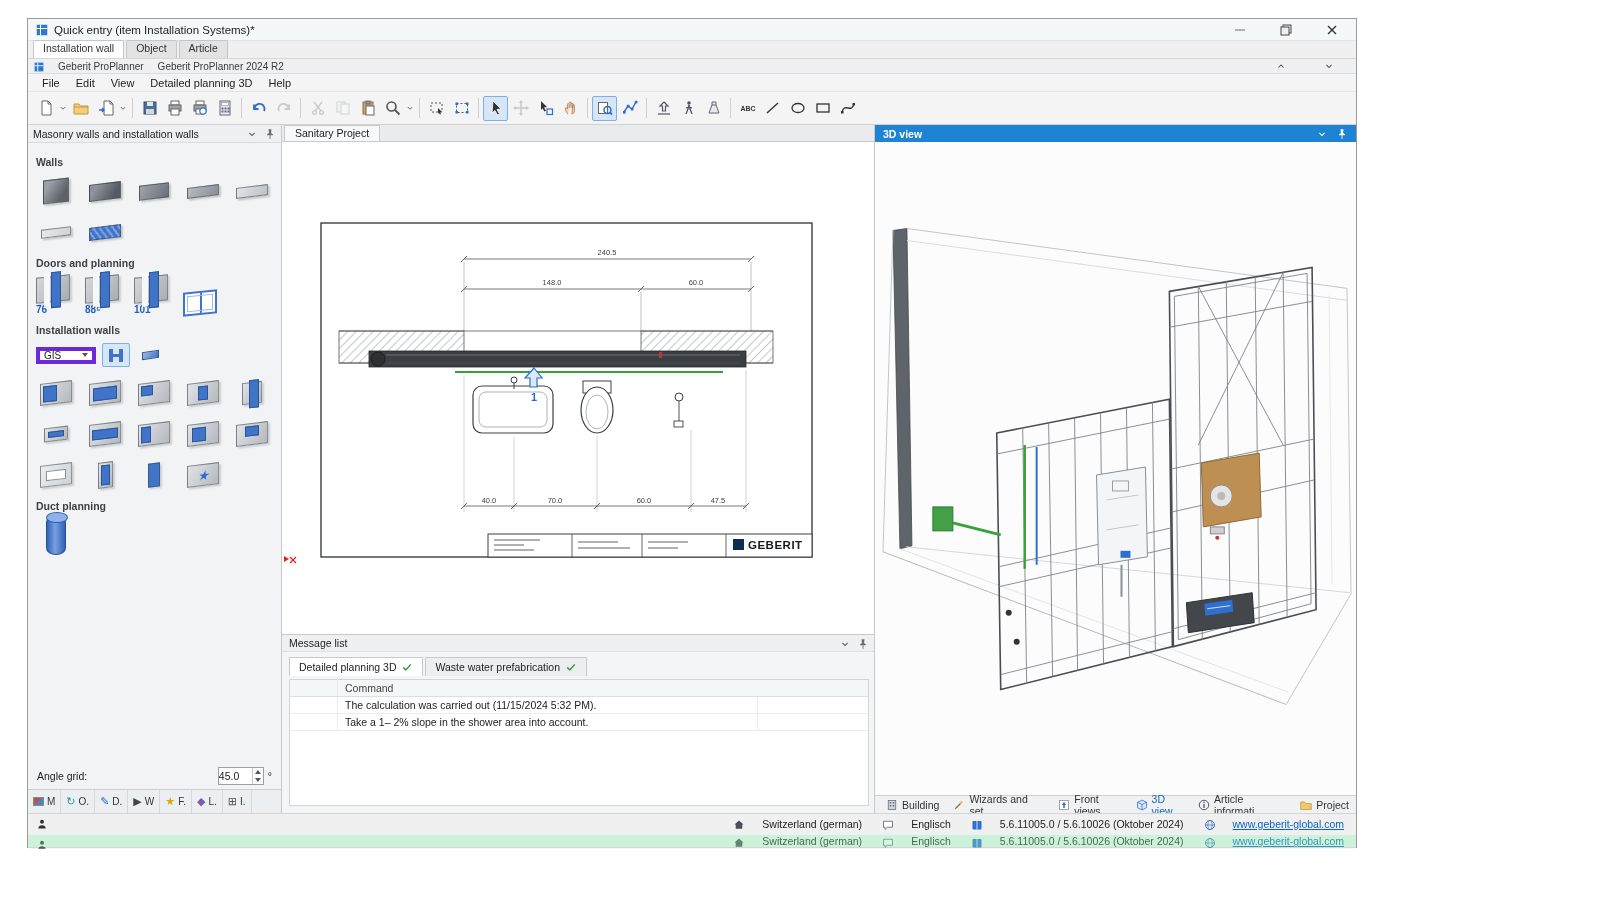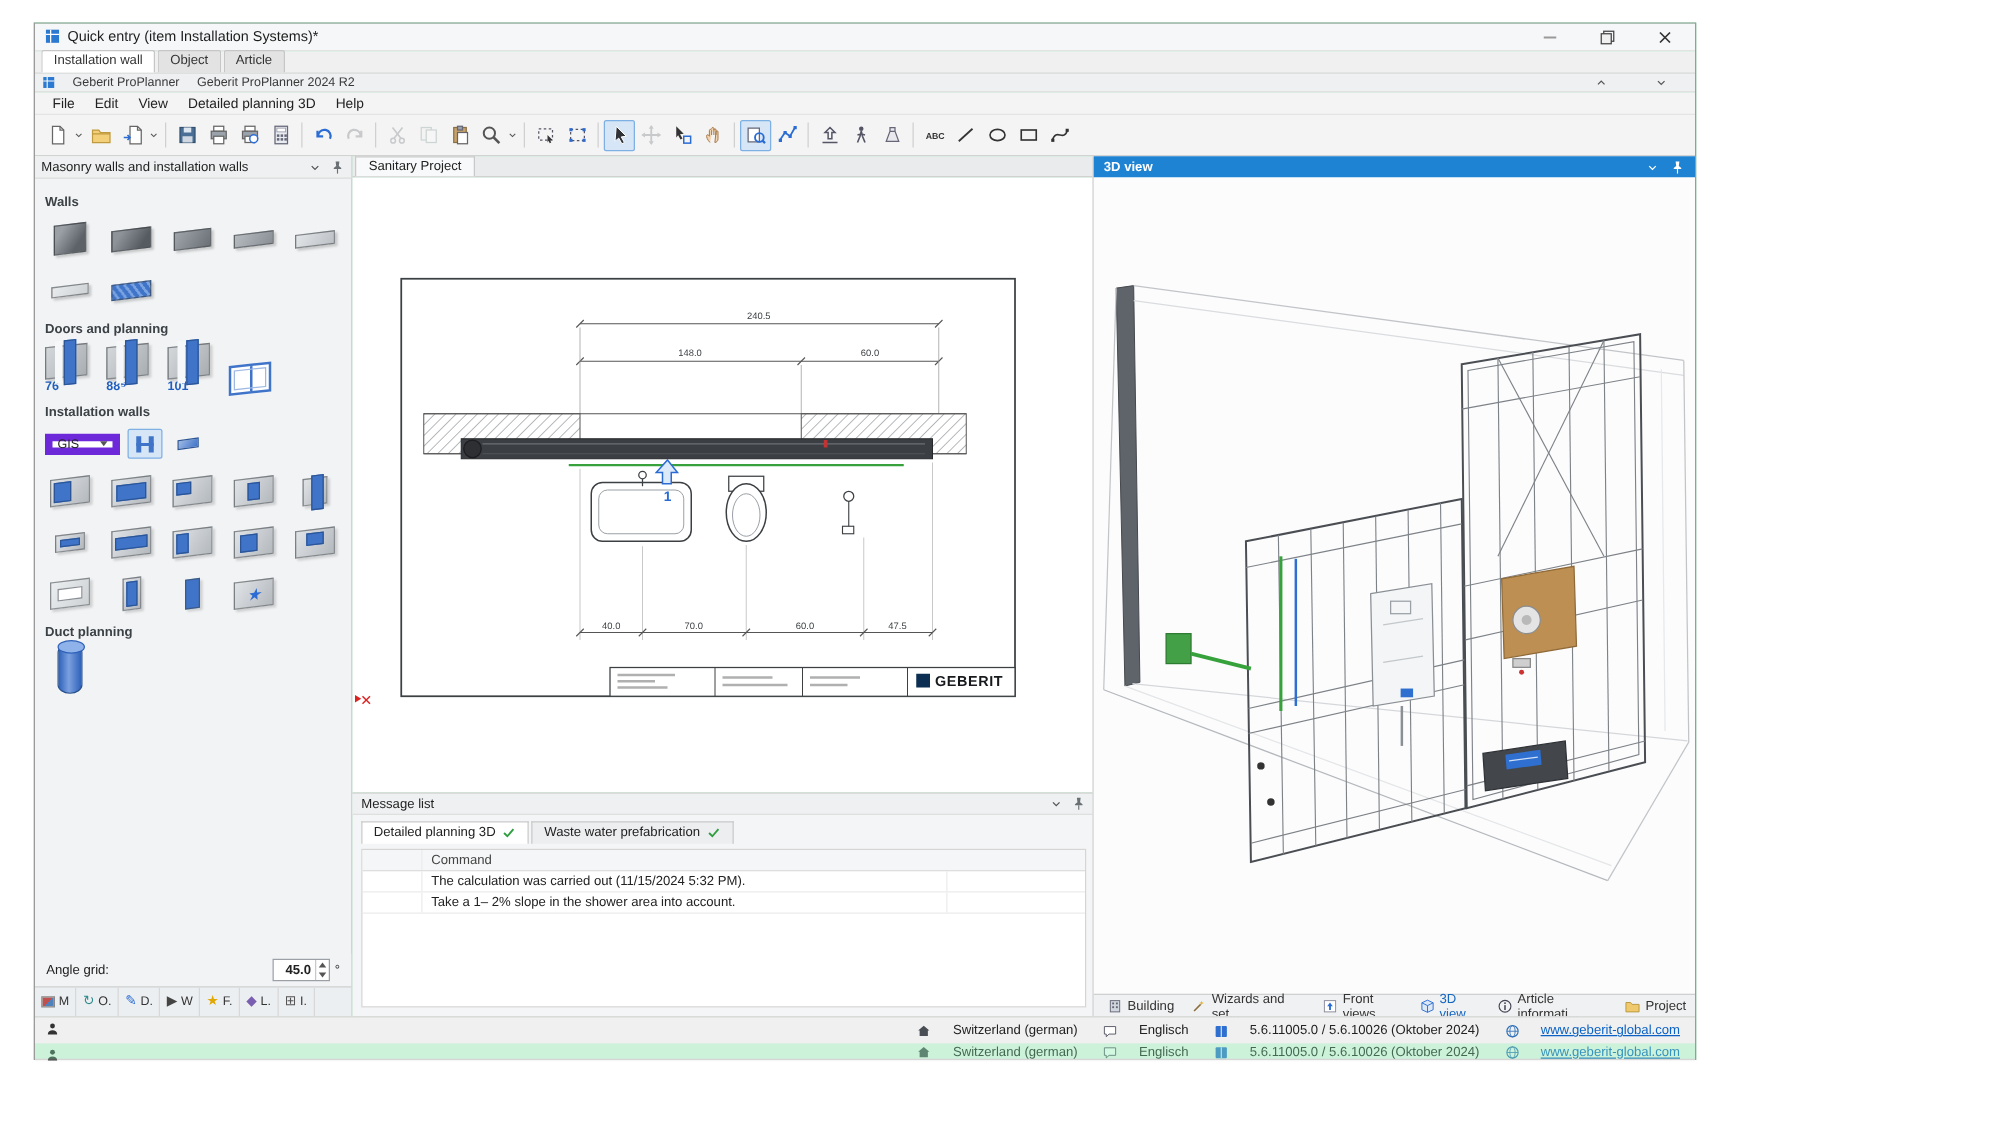--- a/index.html
+++ b/index.html
@@ -64,21 +64,21 @@
   .door-wrap{display:flex;flex-direction:column;width:40px;}
   .door-tile{display:block;width:34px;height:26px;background:linear-gradient(125deg,#d4d7da,#a9aeb3);position:relative;transform:skewY(-6deg);
     border:1px solid rgba(60,64,68,.5);box-shadow:2px 2px 2px rgba(0,0,0,.15);}
   .door-tile::after{content:"";position:absolute;left:7px;top:-5px;width:6px;height:34px;background:#f6f7f8;}
   .door-tile::before{content:"";position:absolute;left:14px;top:-5px;width:8px;height:34px;background:#3f74c9;border:1px solid #2b5596;}
   .window-tile{display:block;width:34px;height:24px;background:#fff;border:2px solid #3f74c9;position:relative;transform:skewY(-6deg);}
   .window-tile::before{content:"";position:absolute;left:50%;top:0;bottom:0;width:2px;background:#3f74c9;}
   .window-tile::after{content:"";position:absolute;inset:2px;border:1px solid #9fb9e4;}
   .door-label{font-size:10px;color:#1f5fbf;font-weight:700;margin-top:2px;}
   .gis-row{display:flex;align-items:center;gap:6px;margin:2px 0 10px;}
-  .combo{width:60px;height:17px;background:#fff;border:6px solid #6d28d9;font-size:10px;display:flex;align-items:center;justify-content:space-between;padding:0 4px;}
+  .combo{width:60px;height:17px;background:#fff;border:4px solid #6d28d9;font-size:10px;display:flex;align-items:center;justify-content:space-between;padding:0 4px;}
   .tri-down{width:0;height:0;border-left:3.5px solid transparent;border-right:3.5px solid transparent;border-top:4px solid #555;}
   .mini-btn{width:28px;height:24px;border:1px solid transparent;display:flex;align-items:center;justify-content:center;border-radius:2px;}
   .mini-btn.active{background:#d6e6f7;border-color:#7eb0e3;}
   .mini-btn:first-of-type{margin-left:auto;}
   .hprof{position:relative;width:14px;height:13px;background:linear-gradient(#0000 5px,#3f74c9 5px 8px,#0000 8px);}
   .hprof::before,.hprof::after{content:"";position:absolute;top:0;bottom:0;width:4px;background:#3f74c9;}
   .hprof::before{left:0;}.hprof::after{right:0;}
   .slab-ic{width:17px;height:8px;background:linear-gradient(125deg,#9fb9e4,#3f74c9);transform:skewY(-8deg);border:1px solid #2b5596;}
   .inst{display:block;width:32px;height:22px;background:linear-gradient(125deg,#e0e3e6,#b4b9be);position:relative;transform:skewY(-7deg);
     border:1px solid rgba(60,64,68,.5);box-shadow:2px 2px 2px rgba(0,0,0,.15);}
@@ -98,21 +98,21 @@
   .t-i12{width:15px;height:26px;}.t-i12::before{left:2px;top:2px;right:2px;bottom:2px;}
   .t-i13{width:12px;height:24px;background:#3f74c9;}.t-i13::before{display:none;}
   .t-magic{display:flex;align-items:center;justify-content:center;}
   .t-magic::before{display:none;}
   .magic-star{font-size:13px;color:#2b6cd4;line-height:1;}
   .cyl{display:block;width:20px;height:40px;background:linear-gradient(90deg,#2f62b8,#7aa0e0 45%,#2f62b8);border-radius:10px/7px;position:relative;border:1px solid #27508f;}
   .cyl::before{content:"";position:absolute;top:-4px;left:-1px;width:20px;height:9px;border-radius:50%;background:#8fb2ea;border:1px solid #2f62b8;}
   .angle-row{position:absolute;left:0;right:0;bottom:24px;height:26px;display:flex;align-items:center;padding:0 9px;font-size:10.5px;gap:4px;background:#f2f3f4;}
   .angle-row .lbl{flex:1;}
   .spinbox{width:46px;height:18px;border:1px solid #9aa0a6;background:#fff;display:flex;align-items:stretch;}
-  .spinbox .val{flex:1;text-align:right;padding:2px 3px 0 0;font-size:10.5px;font-weight:bold;}
+  .spinbox .val{flex:1;padding:2px 3px 0 0;font-size:10.5px;}
   .spinner{width:11px;display:flex;flex-direction:column;border-left:1px solid #c9c9c9;}
   .spinner span{flex:1;display:flex;align-items:center;justify-content:center;}
   .tri-up-xs{width:0;height:0;border-left:3px solid transparent;border-right:3px solid transparent;border-bottom:4px solid #555;}
   .tri-down-xs{width:0;height:0;border-left:3px solid transparent;border-right:3px solid transparent;border-top:4px solid #555;}
   .mini-tabs{position:absolute;left:0;right:0;bottom:0;height:24px;display:flex;align-items:center;background:#eceff1;border-top:1px solid #cfcfcf;overflow:hidden;}
   .mini-tab{display:flex;align-items:center;gap:3px;padding:0 5px;font-size:10px;height:100%;border-right:1px solid #d8d8d8;color:#333;}
   .masonry-ic{width:11px;height:9px;background:linear-gradient(135deg,#c0504d 50%,#4f81bd 50%);border:1px solid #888;}
   .mt-glyph{font-size:11px;line-height:1;}
 
   

